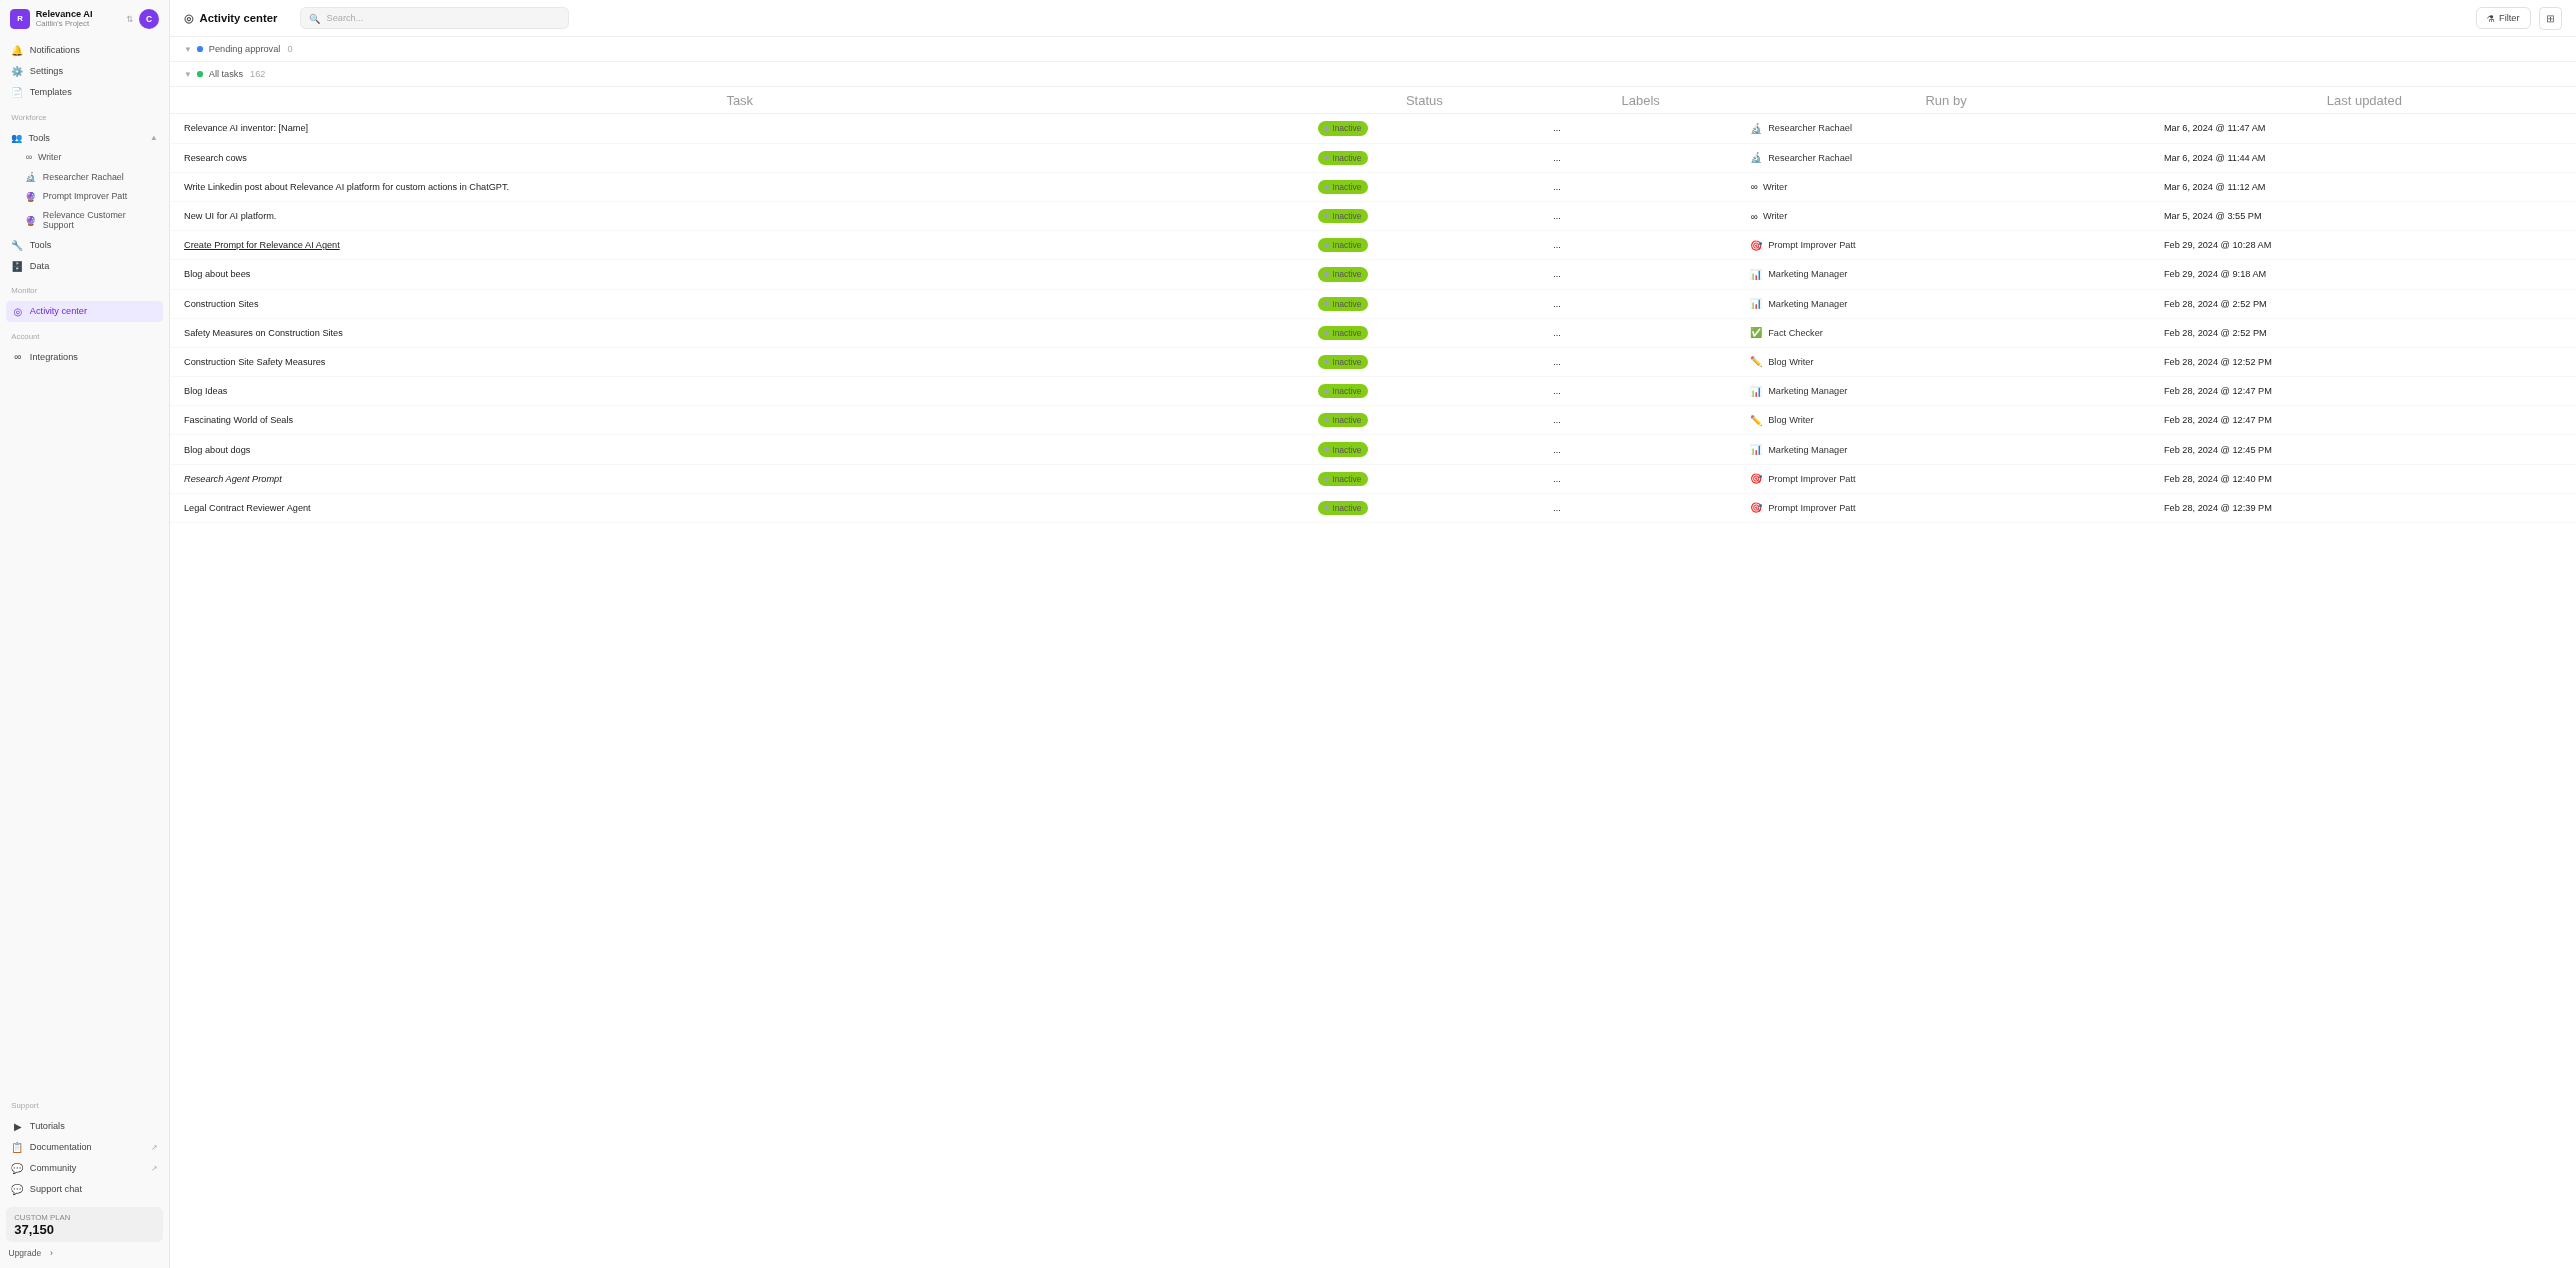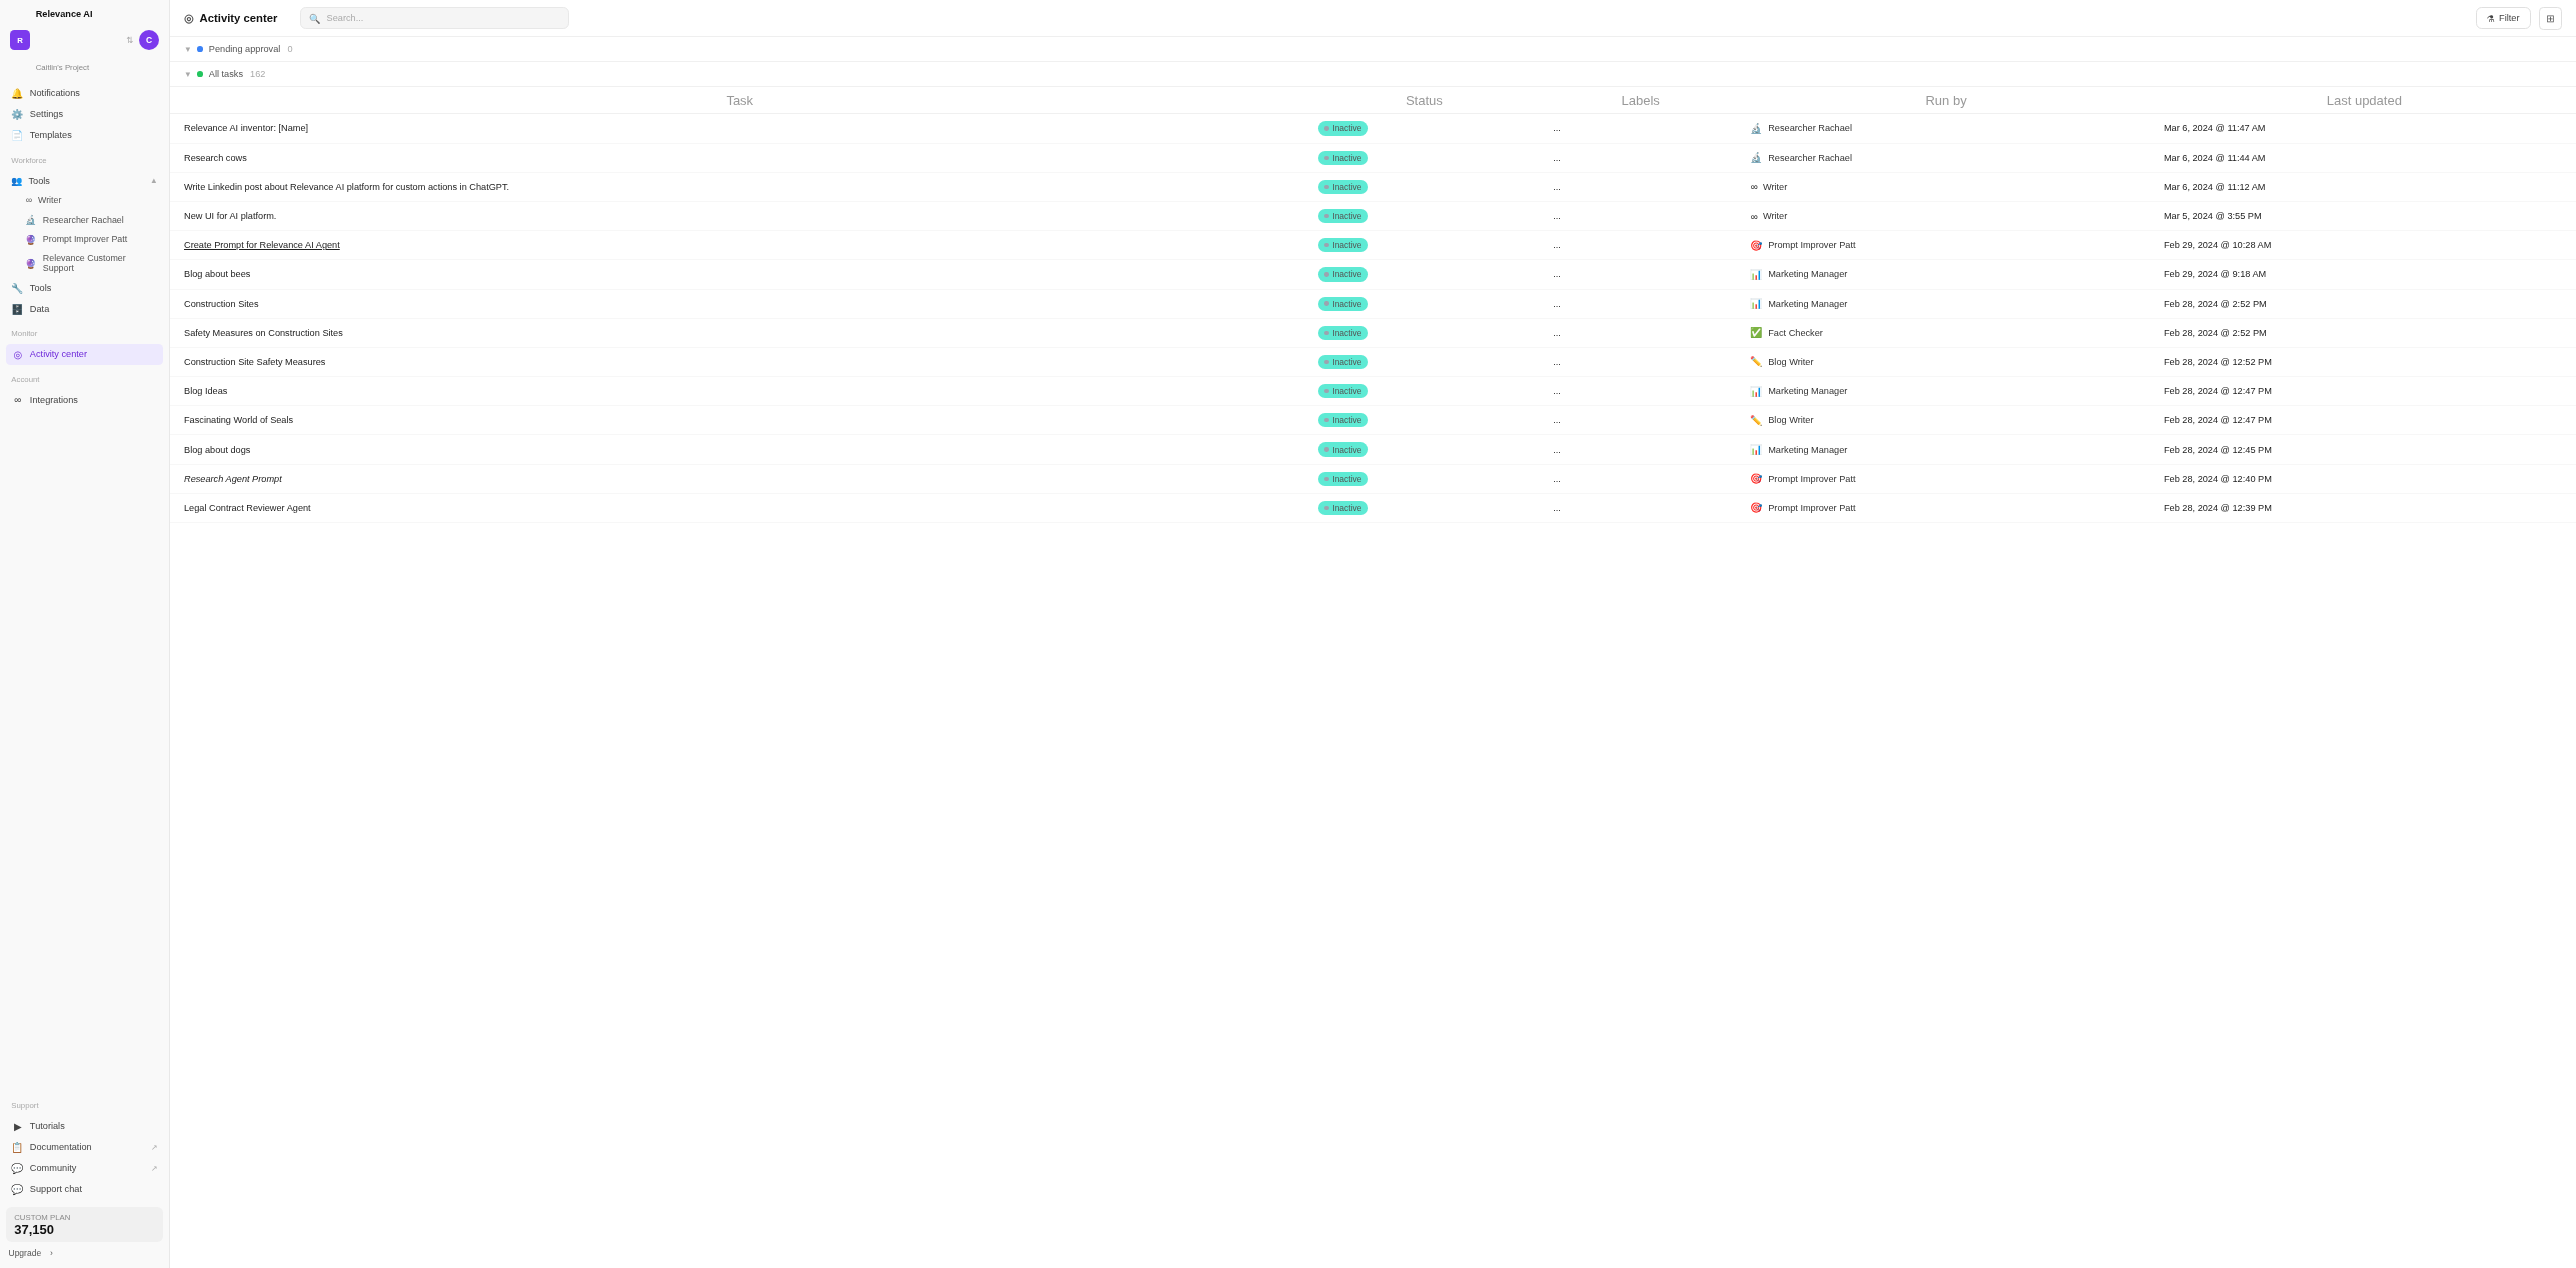--- a/index.html
+++ b/index.html
@@ -27,21 +27,21 @@
     }
     .sidebar-logo {
       width: 20px; height: 20px;
       background: #7c3aed;
       border-radius: 4.3px;
       display: flex; align-items: center; justify-content: center;
       color: white; font-size: 7.8px; font-weight: 700;
     }
     .sidebar-title-block { flex: 1; }
     .sidebar-title-block .app-name { font-size: 9.2px; font-weight: 600; color: #111; }
-    .sidebar-title-block .project-name { font-size: 7.8px; color: #888; margin-top: 44px; }
+    .sidebar-title-block .project-name { font-size: 7.8px; color: #888; }
     .sidebar-chevron { color: #aaa; font-size: 8.5px; }
     .sidebar-user-avatar {
       width: 20px; height: 20px;
       background: #7c3aed;
       border-radius: 50%;
       display: flex; align-items: center; justify-content: center;
       color: white; font-size: 8.5px; font-weight: 700;
     }
 
     .sidebar-nav { padding: 2.8px 5.7px; }
@@ -208,21 +208,21 @@
     .tasks-table tbody td:first-child { padding-left: 14px; }
 
     .status-badge {
       display: inline-flex; align-items: center; gap: 3.5px;
       padding: 2.1px 6.4px;
       border-radius: 8.5px;
       font-size: 8.5px;
       font-weight: 500;
     }
     .status-inactive {
-      background: #5eead4;
+      background: #84cc16;
       color: #555;
     }
     .status-inactive-dot { width: 4.3px; height: 4.3px; border-radius: 50%; background: #9ca3af; display: inline-block; }
 
     .run-by-cell {
       display: flex; align-items: center; gap: 5px;
       color: #333;
     }
     .agent-icon { font-size: 10px; }
     .labels-cell { color: #ccc; }

